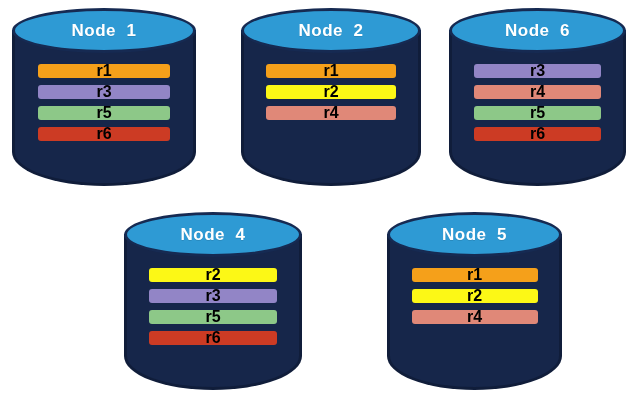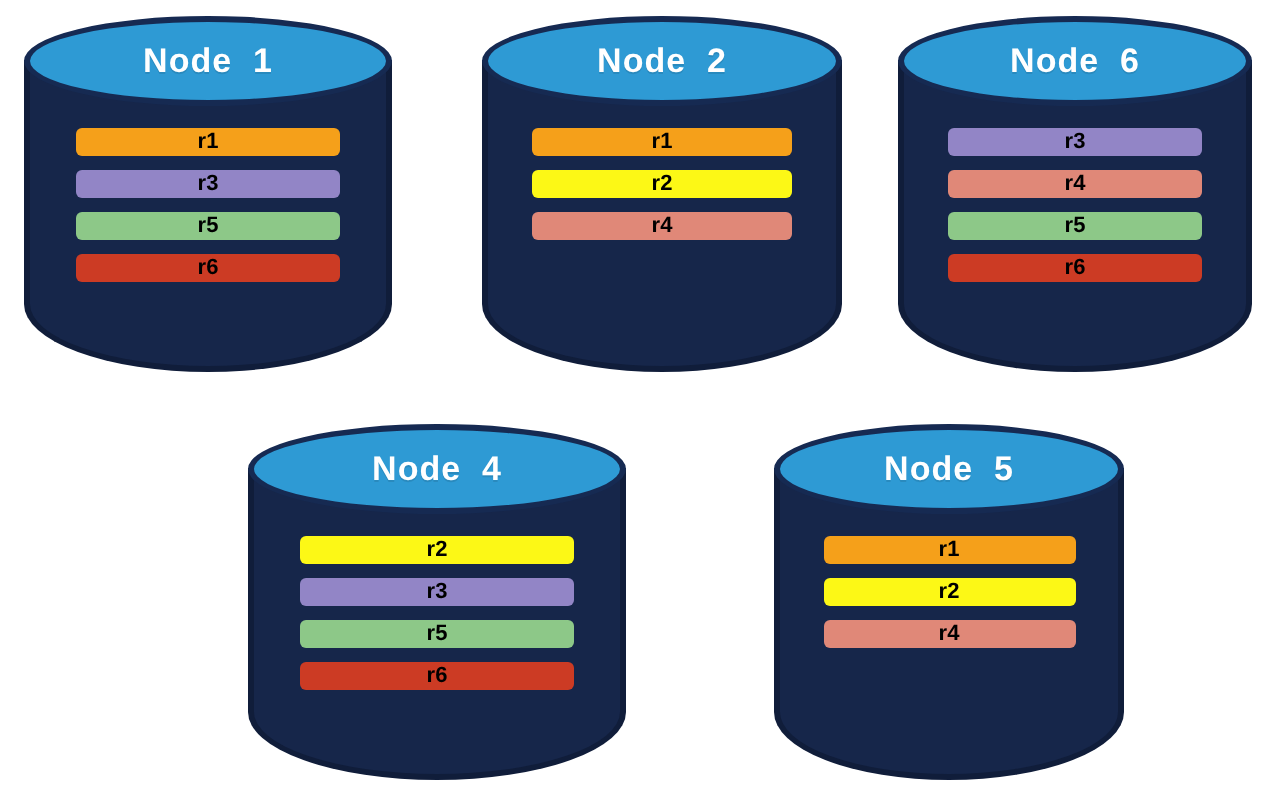--- a/index.html
+++ b/index.html
@@ -84,21 +84,21 @@
   }
 
   .bar {
     height: 14px;
     border-radius: 3px;
     display: flex;
     align-items: center;
     justify-content: center;
     color: #000000;
     font-weight: bold;
-    font-size: 11px;
+    font-size: 16px;
     line-height: 1;
     margin-bottom: 7px;
   }
   .bar:last-child { margin-bottom: 0; }
 </style>
 </head>
 <body>
 
 <div id="canvas">
     <div class="node" style="left: 12px; top: 8px; width: 184px; height: 178px;">
@@ -148,21 +148,21 @@
           <span>r4</span>
         </div>
         <div class="bar" style="background: rgb(141, 200, 136);">
           <span>r5</span>
         </div>
         <div class="bar" style="background: rgb(204, 59, 36);">
           <span>r6</span>
         </div>
       </div>
     </div>
-    <div class="node" style="left: 124px; top: 212px; width: 178px; height: 178px; padding-left: 11px;">
+    <div class="node" style="left: 124px; top: 212px; width: 178px; height: 178px;">
       <div class="cyl-body" style="height: 156px; background: rgb(22, 38, 74);"></div>
       <div class="cyl-top" style="background: rgb(46, 154, 212);"></div>
       <div class="node-label">Node  4</div>
       <div class="bars" style="top: 56px;">
         <div class="bar" style="background: rgb(252, 248, 22);">
           <span>r2</span>
         </div>
         <div class="bar" style="background: rgb(146, 133, 198);">
           <span>r3</span>
         </div>

